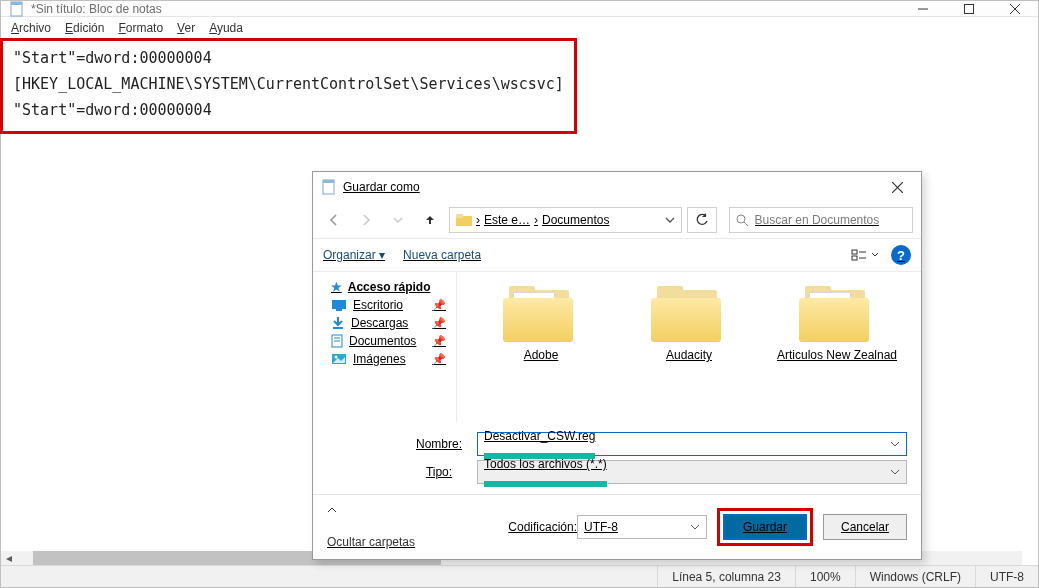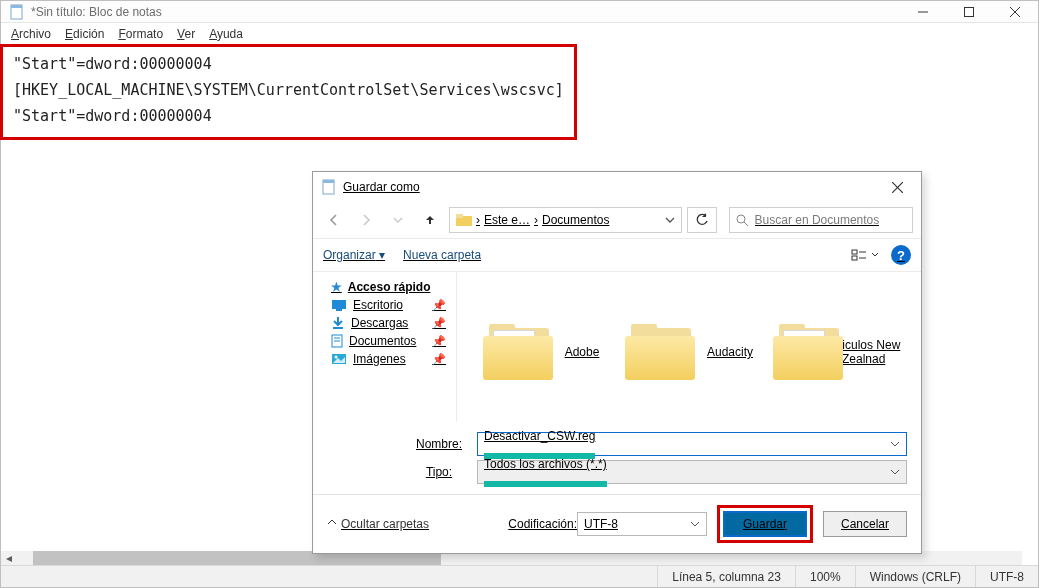--- a/index.html
+++ b/index.html
@@ -1,20 +1,20 @@
 <!DOCTYPE html>
 <html><head>
 <meta charset="utf-8">
 <style>
   * { box-sizing: border-box; margin: 0; padding: 0; }
   body { font-family: "Segoe UI", Tahoma, sans-serif; font-size: 12px; background: #fff; width: 1039px; height: 588px; position: relative; overflow: hidden; }
 
   
   .np-win { position: absolute; inset: 0; border: 1px solid #bfbfbf; background: #fff; }
-  .np-titlebar { height: 22px; background: #fdfdfd; display: flex; align-items: center; justify-content: space-between; padding: 0 0 0 8px; border-bottom: 1px solid #e5e5e5; }
+  .np-titlebar { height: 16px; background: #fdfdfd; display: flex; align-items: center; justify-content: space-between; padding: 0 0 0 8px; border-bottom: 1px solid #e5e5e5; }
   .np-title-left { display: flex; align-items: center; gap: 6px; color: #6d6d6d; }
   .np-icon { width: 16px; height: 16px; display: inline-flex; align-items: center; justify-content: center; }
   .np-controls { display: flex; }
   .np-ctl { width: 46px; height: 30px; display: flex; align-items: center; justify-content: center; color: #333; }
 
   .np-menu { height: 22px; display: flex; align-items: center; gap: 14px; padding: 0 10px; color: #333; }
   .np-menu span { text-decoration: underline; text-decoration-color: rgba(0,0,0,0); }
   .np-menu span:first-letter { text-decoration: underline; }
 
   .np-content { position: relative; padding: 4px 6px; font-family: "Consolas","Courier New",monospace; font-size: 15px; line-height: 26px; color: #222; height: calc(100% - 30px - 22px - 22px - 14px); }
@@ -49,37 +49,37 @@
   .link { color:#1a4c7a; }
   .help { width:20px;height:20px;border-radius:50%;background:#0a6acb;color:#fff;display:flex;align-items:center;justify-content:center;font-weight:bold;font-size:13px;}
   .viewbtn{ display:flex;align-items:center;gap:4px; color:#333; }
 
   .dlg-body { display:flex; height: 150px; }
   .tree { width:144px; border-right:1px solid #ebebeb; padding:6px 0; overflow:hidden; }
   .tree-item { display:flex; align-items:center; gap:6px; padding:2px 10px 2px 18px; font-size:12px; }
   .tree-item.bold { font-weight:600; }
   .pin { color:#8c8c8c; font-size:11px; margin-left:auto; }
   .folders { flex:1; display:flex; gap:20px; padding:14px 20px 4px 20px; overflow:hidden; }
-  .fld { width:130px; display:flex; align-items:center; gap:6px; font-size:12px; text-align:center;justify-content:center;}
+  .fld { width:130px; display:flex; flex-direction:column; align-items:center; gap:6px; font-size:12px; text-align:center;}
   .foldericon { width:76px; height:56px; position:relative; }
   .foldericon .back { position:absolute; left:6px; top:4px; width:60px; height:42px; background:#f2dd9d; border-radius:3px; }
   .foldericon .tab { position:absolute; left:6px; top:0; width:26px; height:10px; background:#f2dd9d; border-radius:2px 2px 0 0;}
   .foldericon .front { position:absolute; left:0; top:12px; width:70px; height:44px; background:linear-gradient(#fde9a6,#f3cf5f); border-radius:3px; }
   .foldericon .sheet { position:absolute; left:10px; top:6px; width:42px; height:34px; background:#fff; border:1px solid #d8d8d8; }
 
   .dlg-fields { padding: 6px 14px 2px 96px; }
   .fldrow { display:flex; align-items:center; gap:8px; margin:4px 0; }
   .fldlbl { width:60px; text-align:center; }
   .txtbox { flex:1; height:24px; border:1px solid #0a6acb; background:#fff; padding:0 6px; display:flex;align-items:center; }
   .combo { flex:1; height:24px; border:1px solid #b8b8b8; background:#efefef; padding:0 6px; display:flex;align-items:center; justify-content:space-between;}
   .underline-red { border-bottom: 6px solid #14b8a6; display:inline-block; padding-bottom:10px; }
 
   .dlg-sep { height:1px; background:#e3e3e3; margin: 4px 0 0 0; }
   .dlg-bottom { display:flex; align-items:center; padding:10px 14px; gap:10px; }
-  .dlg-bottom .ocultar{ display:flex;align-items:flex-start;gap:4px; color:#333;}
+  .dlg-bottom .ocultar{ display:flex;align-items:flex-start;gap:20px; color:#333;flex-direction:column;}
   .dlg-bottom .spacer{flex:1;}
   .codrow{display:flex;align-items:center;gap:0;}
   .smallcombo{ width:130px; height:24px; border:1px solid #b8b8b8; background:#fff; padding:0 6px; display:flex;align-items:center;justify-content:space-between;}
   .btn { min-width:84px; height:26px; border:1px solid #9a9a9a; background:#efefef; display:flex;align-items:center;justify-content:center;}
   .btn.primary { border:2px solid #0a6acb; background:#0369a1; }
   .btn-wrap-red { border:3px solid #d40000; padding:3px; }
 
   svg { display:block; }
 </style>
 </head>

